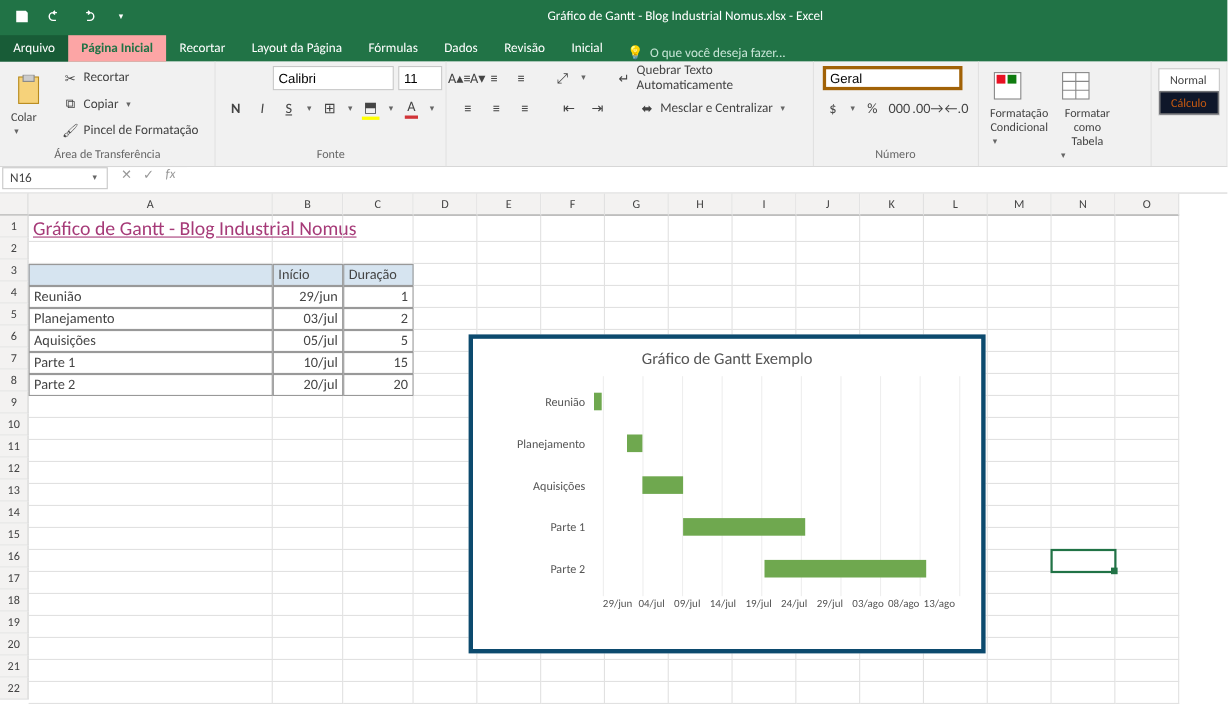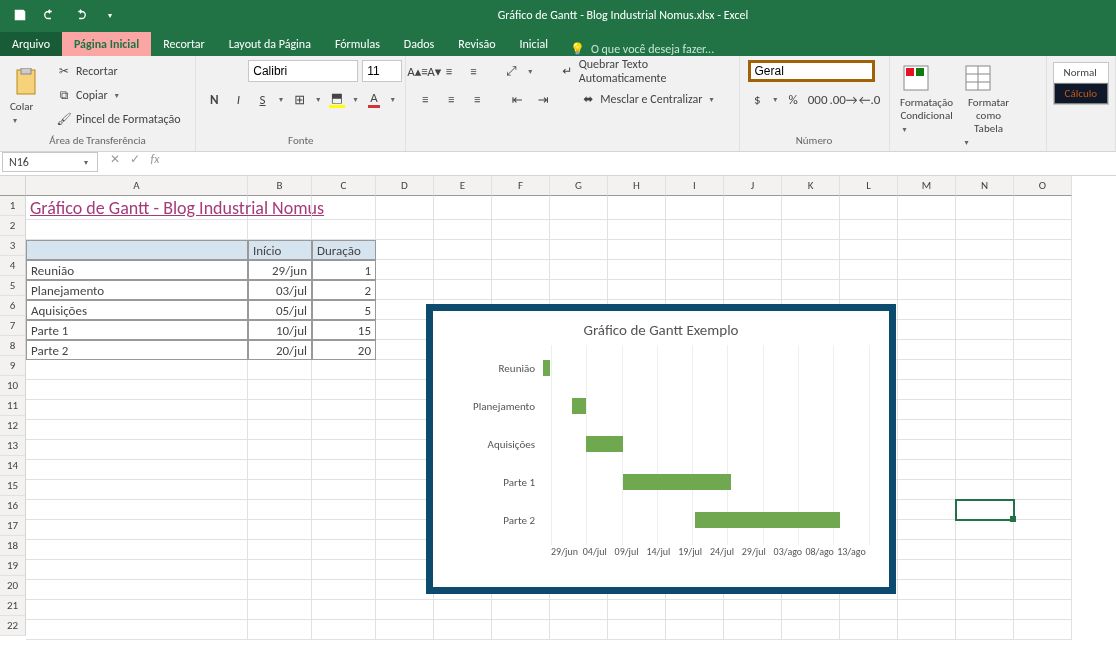--- a/index.html
+++ b/index.html
@@ -61,21 +61,21 @@
 .bordtab { border:1px solid #999 !important; }
 .title-cell { color:#a63a78; text-decoration:underline; font-size:18px; font-weight:400;}
 .sel-cell { outline:2px solid #217346; outline-offset:-1px; position:relative;}
 .sel-cell:after { content:""; position:absolute; right:-3px; bottom:-3px; width:6px; height:6px; background:#217346;}
 
 
 .cA { width:222px;} .cB { width:64px;} .cC { width:64px;} .cD { width:58px;}
 .cE,.cF,.cG,.cH,.cI,.cJ,.cK,.cL,.cM,.cN,.cO { width:58px;}
 
 
-.chart-box { position:absolute; left:400px; top:128px; width:470px; height:290px; background:#fff; border:7px solid #0c4a6e; }
+.chart-box { position:absolute; left:400px; top:128px; width:470px; height:290px; background:#fff; border:4px solid #0c4a6e; }
 .chart-title { text-align:center; font-size:15px; color:#555; padding:10px 0 6px;}
 .chart-body { position:relative; height:200px; margin:0 20px;}
 .gantt-row { position:absolute; left:0; right:0; height:34px; display:flex; align-items:center;}
 .gantt-row .glabel { width:90px; text-align:right; font-size:11px; color:#555; padding-right:8px;}
 .gantt-row .gtrack { flex:1; position:relative; height:16px;}
 .gbar { position:absolute; height:16px; background:#6fa84f;}
 .grid-v { position:absolute; top:0; bottom:0; left:98px; right:0;}
 .grid-v .vline { position:absolute; top:0; bottom:0; width:1px; background:#eee;}
 .x-axis { position:relative; height:20px; margin:0 20px 0 118px; display:flex; font-size:10px; color:#555;}
 .x-axis span { flex:1; text-align:left; white-space:nowrap;}

